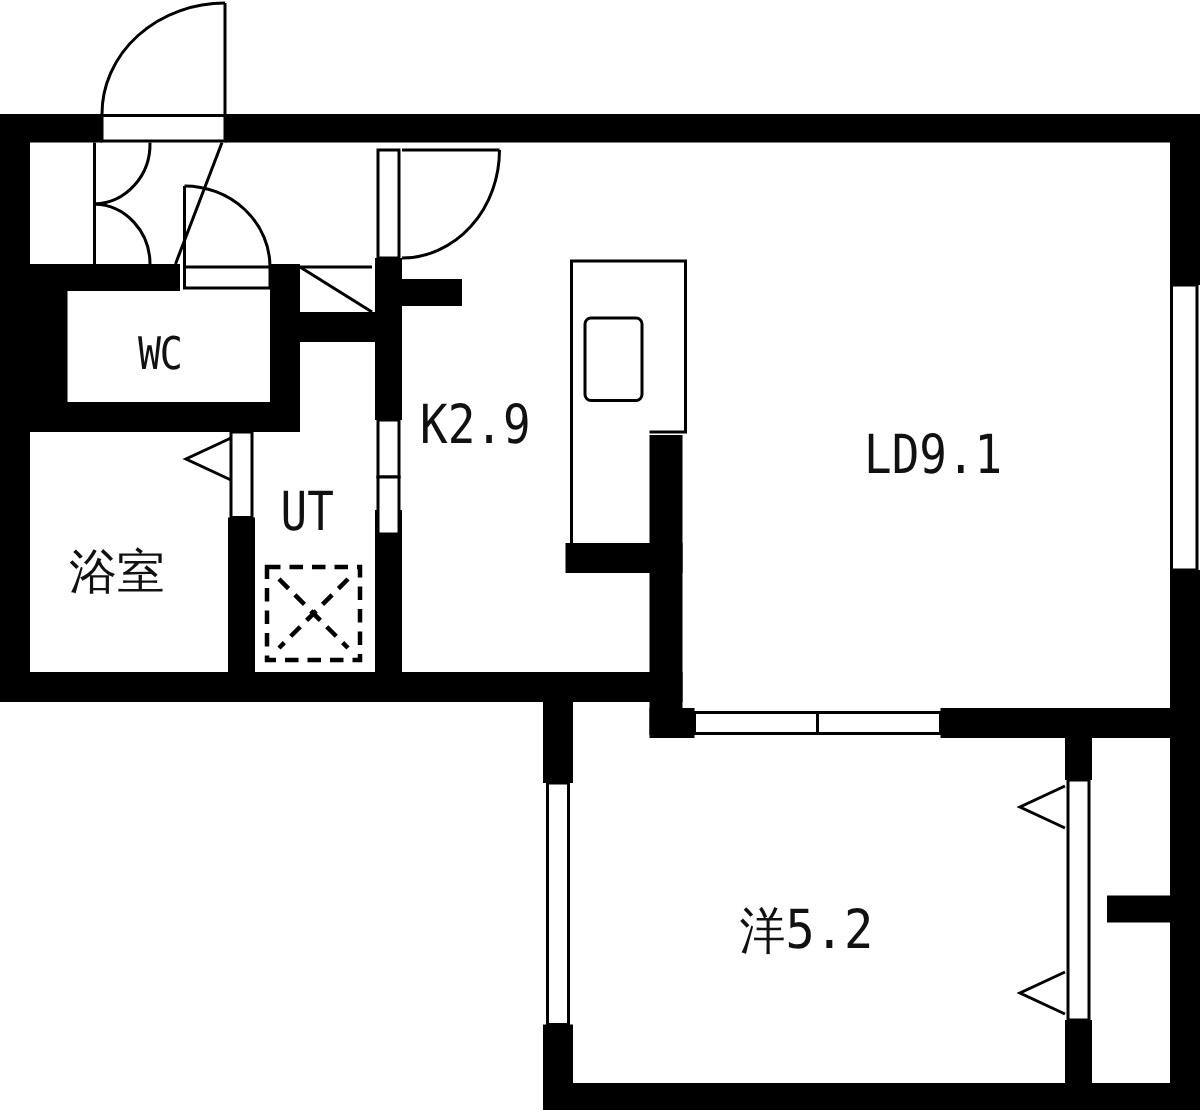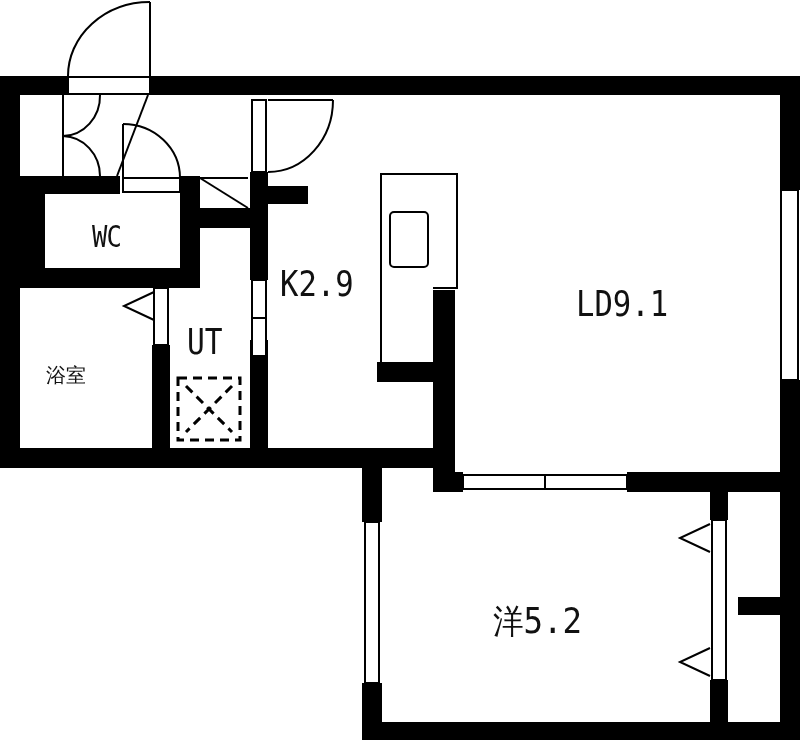--- a/index.html
+++ b/index.html
@@ -9,21 +9,21 @@
       position: absolute;
       font-family: "DejaVu Sans Mono", "Liberation Mono", monospace;
       color: #111111;
       white-space: nowrap;
       line-height: 1;
     }
     .lbl-wc { left: 92px; top: 222px; font-size: 30px; letter-spacing: -1px; transform: scaleX(0.85); transform-origin: left top; }
     .lbl-k { left: 280px; top: 266px; font-size: 36px; transform: scaleX(0.85); transform-origin: left top; }
     .lbl-ld { left: 576px; top: 286px; font-size: 36px; transform: scaleX(0.85); transform-origin: left top; }
     .lbl-ut { left: 187px; top: 324px; font-size: 36px; transform: scaleX(0.82); transform-origin: left top; }
-    .lbl-bath { left: 46px; top: 365px; font-size: 20px; font-family: "DejaVu Sans", sans-serif; }
+    .lbl-bath { left: 46px; top: 365px; font-size: 32px; font-family: "DejaVu Sans", sans-serif; }
     .lbl-western { left: 493px; top: 603px; font-size: 36px; transform: scaleX(0.9); transform-origin: left top; }
     .lbl-western .kanji { font-family: "DejaVu Sans", sans-serif; font-size: 34px; }
   </style>
 </head>
 <body>
 
 <svg id="plan" viewBox="0 0 800 740" xmlns="http://www.w3.org/2000/svg">
   <g fill="#000">
 
     <rect x="0" y="76" width="68" height="19"></rect>

